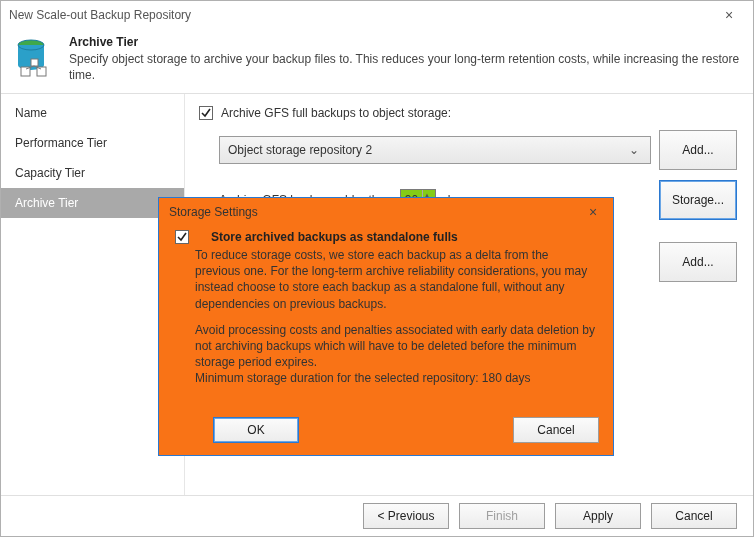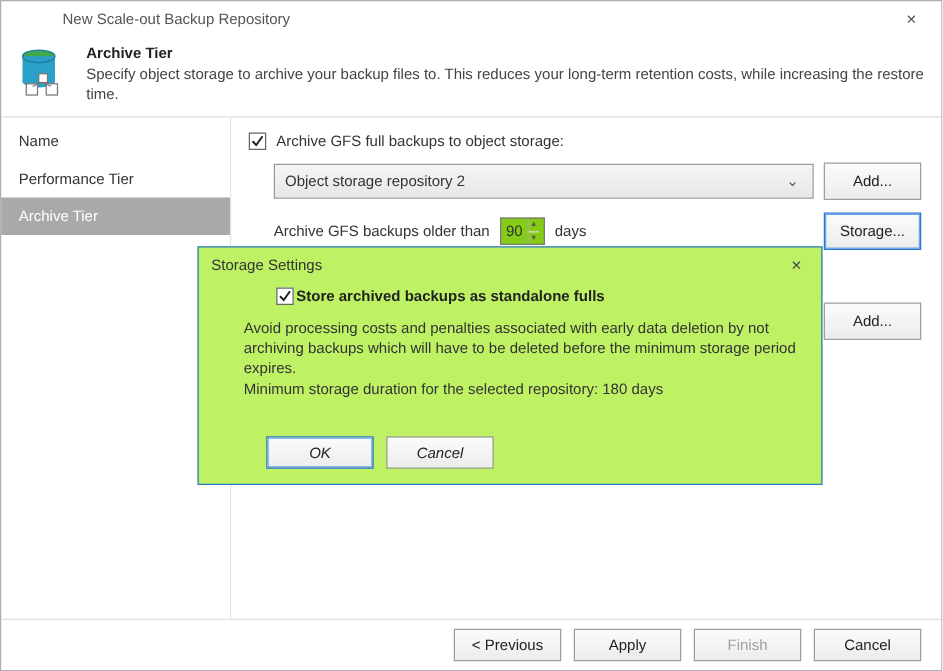--- a/index.html
+++ b/index.html
@@ -1,19 +1,19 @@
 <!DOCTYPE html>
 <html><head>
 <meta charset="utf-8">
 <style>
   * { box-sizing: border-box; }
   html, body { margin: 0; padding: 0; font-family: "Segoe UI", Tahoma, sans-serif; font-size: 12px; color: #333; background: #fff; }
   .frame { width: 754px; height: 537px; border: 1px solid #b0b0b0; position: relative; display: flex; flex-direction: column; background: #fff; }
 
-  .titlebar { display: flex; align-items: center; height: 28px; padding: 0 8px; color: #555; margin-left: 41px; }
+  .titlebar { display: flex; align-items: center; height: 28px; padding: 0 8px; color: #555; }
   .titlebar .title { flex: 1; }
   .titlebar .close { width: 32px; text-align: center; color: #555; font-size: 14px; }
 
   .header { display: flex; padding: 6px 12px 10px 12px; border-bottom: 1px solid #e0e0e0; }
   .icon-box { width: 46px; height: 46px; margin-right: 10px; flex: none; display: flex; align-items: center; justify-content: center; }
   .head-text .h1 { font-weight: 700; color: #222; margin-bottom: 2px; }
   .head-text .sub { color: #444; line-height: 1.35; }
 
   .body { flex: 1; display: flex; min-height: 0; }
   .nav { width: 184px; border-right: 1px solid #e6e6e6; display: flex; flex-direction: column; padding-top: 4px; }
@@ -24,44 +24,44 @@
   .row { display: flex; align-items: center; margin-bottom: 10px; gap: 8px; }
   .check { width: 14px; height: 14px; border: 1px solid #666; display: inline-flex; align-items: center; justify-content: center; background: #fff; flex: none; }
   .check svg { width: 10px; height: 10px; }
   .lbl { color: #333; }
 
   .indent { margin-left: 20px; }
   .combo { flex: 1; display: flex; align-items: center; border: 1px solid #9a9a9a; background: linear-gradient(#f5f5f5,#e7e7e7); height: 28px; padding: 0 8px; color: #333; }
   .combo .ct { flex: 1; }
   .combo .caret { width: 16px; text-align: center; color: #555; }
 
-  .btn { border: 1px solid #9d9d9d; background: linear-gradient(#fbfbfb,#ececec); padding: 0 10px; height: 30px; display: inline-flex; align-items: center; justify-content: center; min-width: 78px; color: #222; }
+  .btn { border: 1px solid #9d9d9d; background: linear-gradient(#fbfbfb,#ececec); padding: 0 10px; height: 40px; display: inline-flex; align-items: center; justify-content: center; min-width: 78px; color: #222; }
   .btn.hi { border: 1px solid #2a78d0; box-shadow: 0 0 0 1px #6aa6e6 inset; margin-left: 40px; }
   .btn.dis { color: #a0a0a0; }
 
   .numbox { width: 36px; height: 22px; border: 1px solid #7a7a7a; display: inline-flex; align-items: center; padding: 0 4px; background: #84cc16; }
   .numv { flex: 1; text-align: center; }
   .spin { width: 12px; height: 20px; border-left: 1px solid #aaa; margin-left: 4px; display: flex; flex-direction: column; }
   .spin div { flex: 1; display: flex; align-items: center; justify-content: center; font-size: 6px; color: #555; border-bottom: 1px solid #ddd; }
   .spin div:last-child { border-bottom: none; }
 
   .footer { height: 41px; border-top: 1px solid #e0e0e0; display: flex; align-items: center; justify-content: flex-end; gap: 10px; padding: 0 16px; }
   .footer .btn { min-width: 86px; height: 26px; }
 
   
-  .modal { position: absolute; left: 157px; top: 196px; width: 500px; border: 1px solid #2a78d0; background: #bef264; box-shadow: none; }
+  .modal { position: absolute; left: 157px; top: 196px; width: 456px; border: 1px solid #2a78d0; background: #f97316; box-shadow: none; }
   .modal-title { display: flex; align-items: center; padding: 6px 10px; color: #333; }
   .modal-title .mt { flex: 1; }
   .modal-title .mx { font-size: 14px; color: #444; width: 20px; text-align: center; }
   .modal-body { padding: 4px 16px 12px 16px; }
   .modal-body .opt { margin-bottom: 10px; }
-  .opt-head { display: flex; align-items: flex-start; gap: 2px; margin-bottom: 3px; margin-left: 46px; }
+  .opt-head { display: flex; align-items: flex-start; gap: 22px; margin-bottom: 3px; }
   .opt-head .olb { font-weight: 700; color: #222; }
   .opt-desc { margin-left: 20px; color: #333; line-height: 1.35; }
-  .modal-foot { display: flex; justify-content: flex-start; gap: 10px; padding: 8px 14px 12px; font-style: italic; }
+  .modal-foot { display: flex; justify-content: space-between; padding: 8px 14px 12px; }
   .modal-foot .btn { min-width: 86px; height: 26px; }
 
   .add-peek { position: absolute; right: 16px; top: 241px; }
 </style>
 </head>
 <body>
 
 <div class="frame">
 
   <div class="titlebar">
@@ -85,20 +85,21 @@
     <div class="head-text">
       <div class="h1">Archive Tier</div>
       <div class="sub">Specify object storage to archive your backup files to. This reduces your long-term retention costs, while increasing the restore time.</div>
     </div>
   </div>
 
   <div class="body">
     <div class="nav">
       <div class="nav-item">Name</div>
       <div class="nav-item">Performance Tier</div>
+      <div class="nav-item">Capacity Tier</div>
       <div class="nav-item selected">Archive Tier</div>
     </div>
 
     <div class="content">
 
       <div class="row">
         <span class="check">
           <svg viewBox="0 0 10 10">
               <path d="M1 5 L4 8 L9 1" stroke="#222" stroke-width="1.6" fill="none"></path>
             </svg>
@@ -136,25 +137,25 @@
   </div>
 
   <div class="btn add-peek">
       <span>Add...</span>
     </div>
 
   <div class="footer">
     <div class="btn">
         <span>&lt; Previous</span>
       </div>
+    <div class="btn dis">
+        <span>Finish</span>
+      </div>
     <div class="btn">
         <span>Apply</span>
-      </div>
-    <div class="btn dis">
-        <span>Finish</span>
       </div>
     <div class="btn">
         <span>Cancel</span>
       </div>
   </div>
 
   <div class="modal">
     <div class="modal-title">
       <div class="mt">Storage Settings</div>
       <div class="mx">×</div>
@@ -163,20 +164,21 @@
 
       <div class="opt">
         <div class="opt-head">
           <span class="check">
             <svg viewBox="0 0 10 10">
                 <path d="M1 5 L4 8 L9 1" stroke="#222" stroke-width="1.6" fill="none"></path>
               </svg>
           </span>
           <span class="olb">Store archived backups as standalone fulls</span>
         </div>
+        <div class="opt-desc">To reduce storage costs, we store each backup as a delta from the previous one. For the long-term archive reliability considerations, you may instead choose to store each backup as a standalone full, without any dependencies on previous backups.</div>
       </div>
 
       <div class="opt">
         <div class="opt-desc">Avoid processing costs and penalties associated with early data deletion by not archiving backups which will have to be deleted before the minimum storage period expires.</div>
         <div class="opt-desc">Minimum storage duration for the selected repository: 180 days</div>
       </div>
 
     </div>
     <div class="modal-foot">
       <div class="btn hi">

